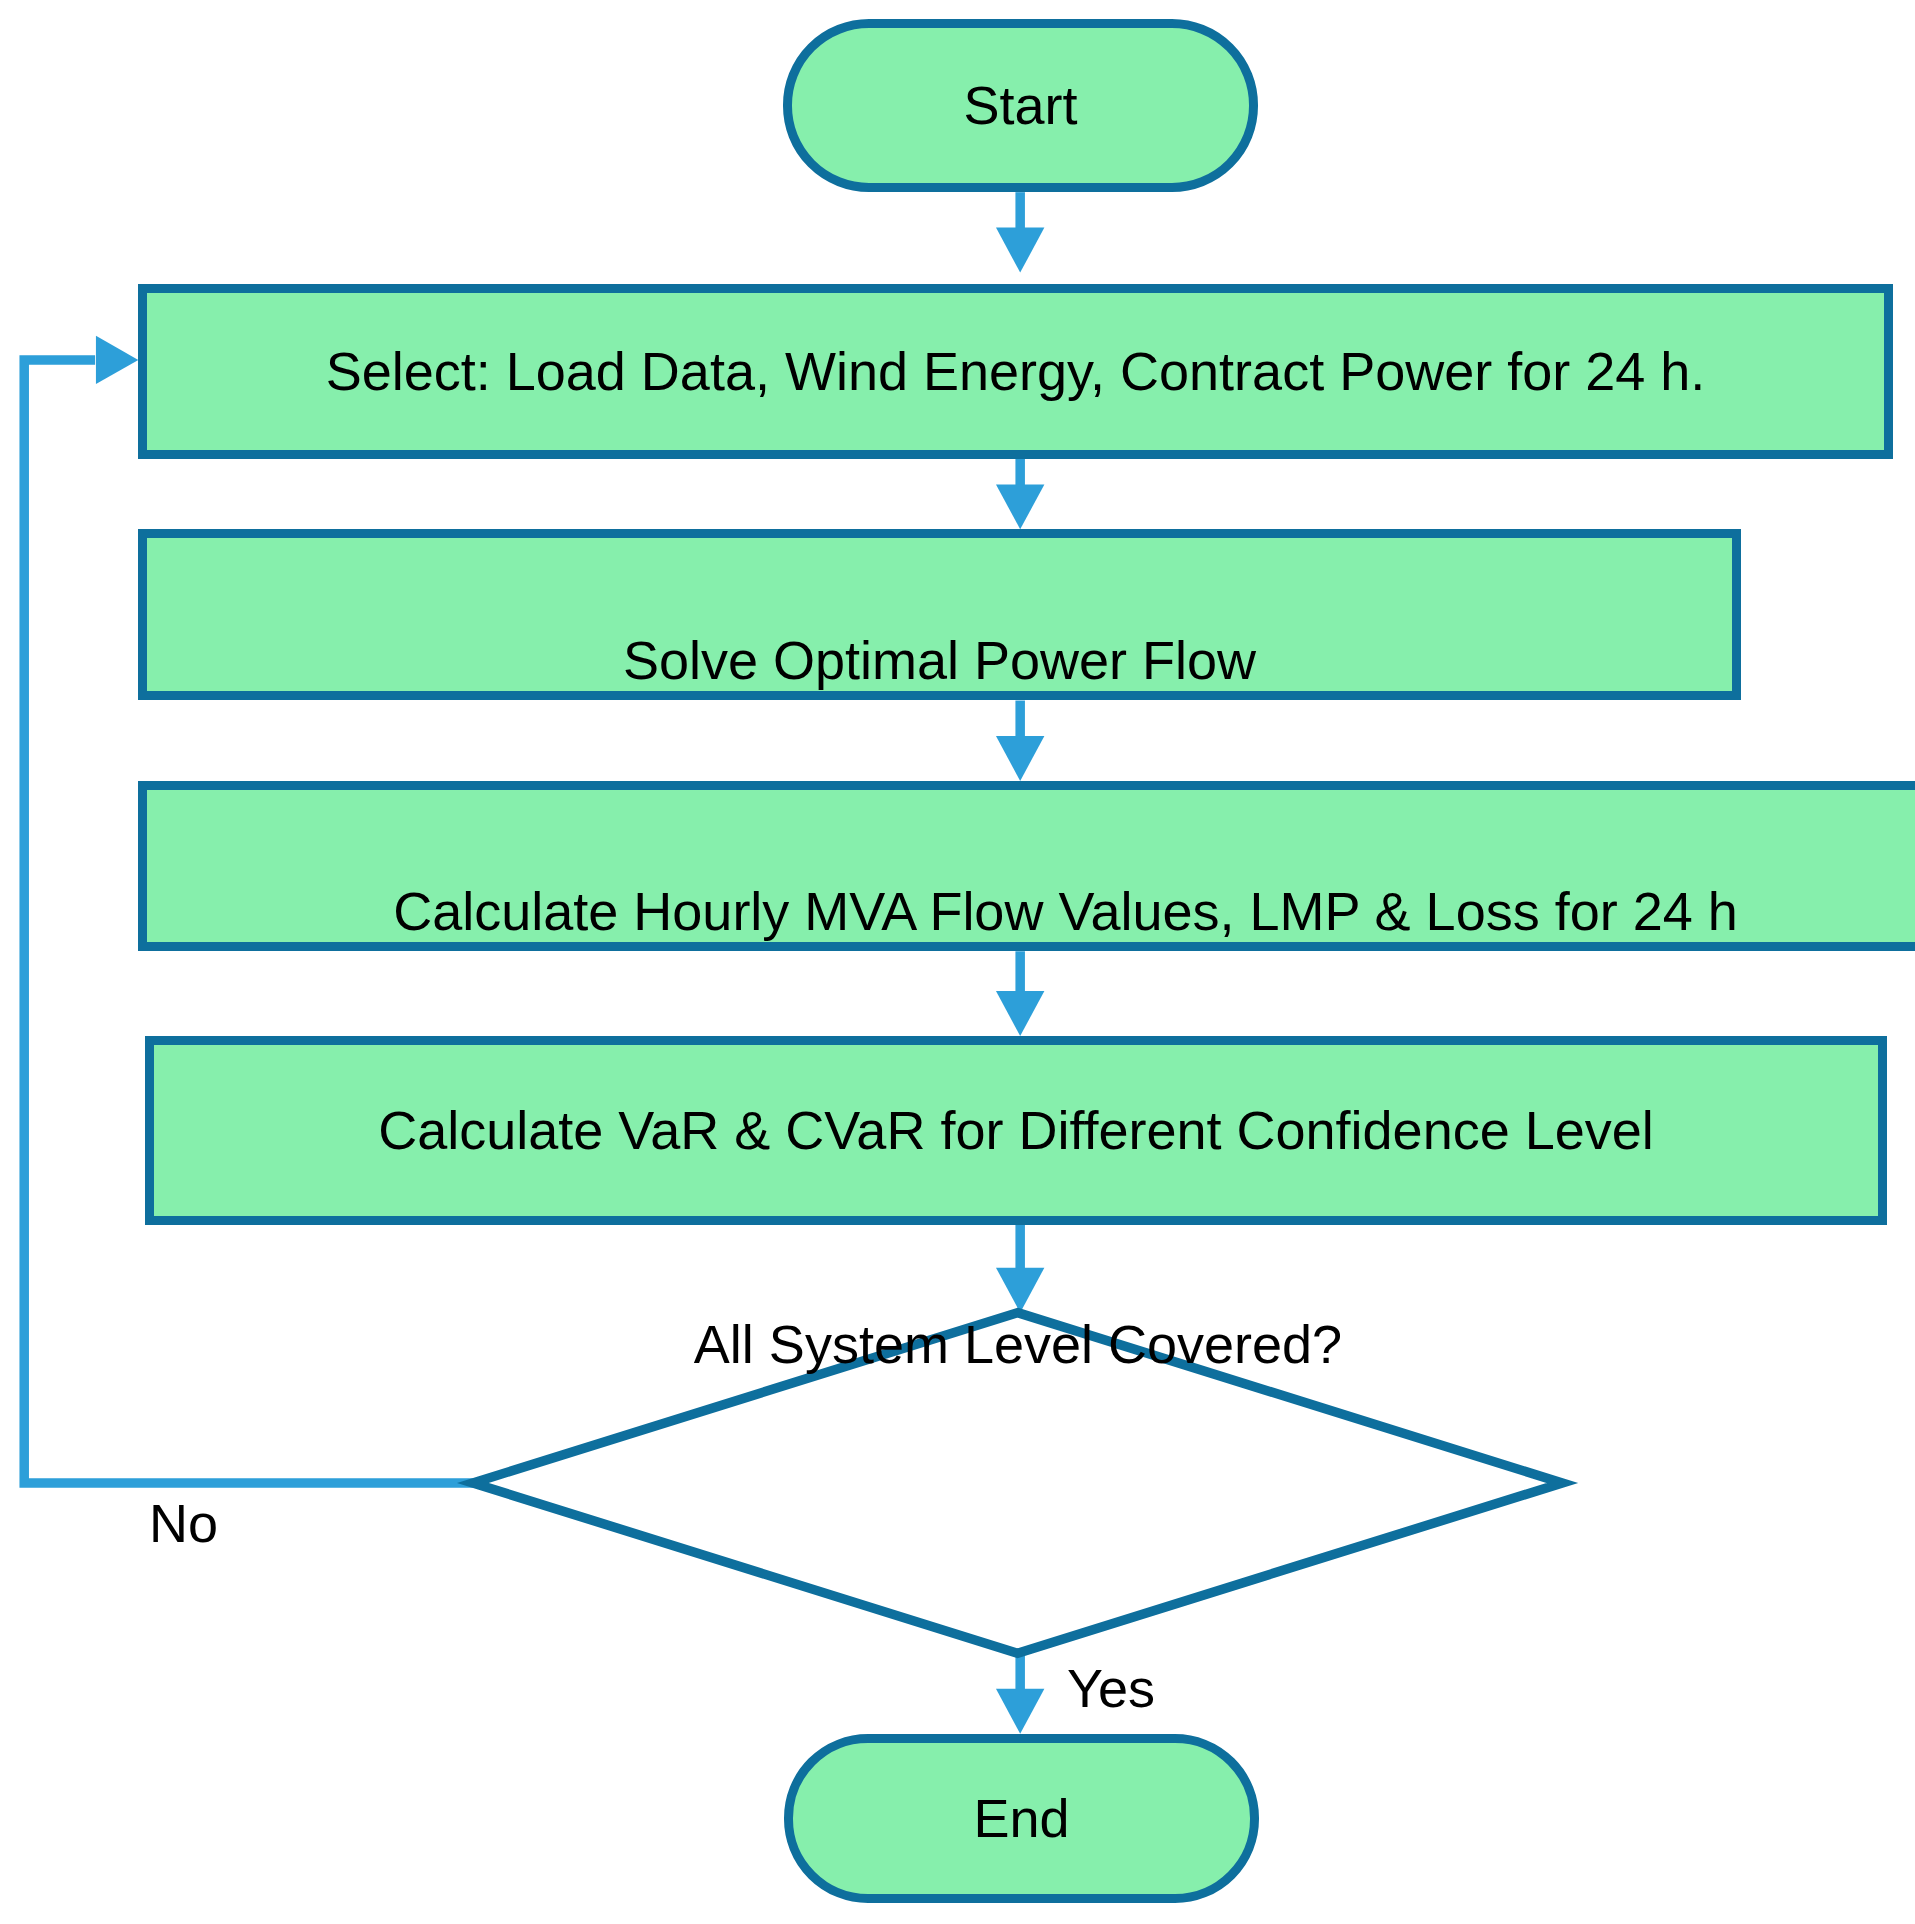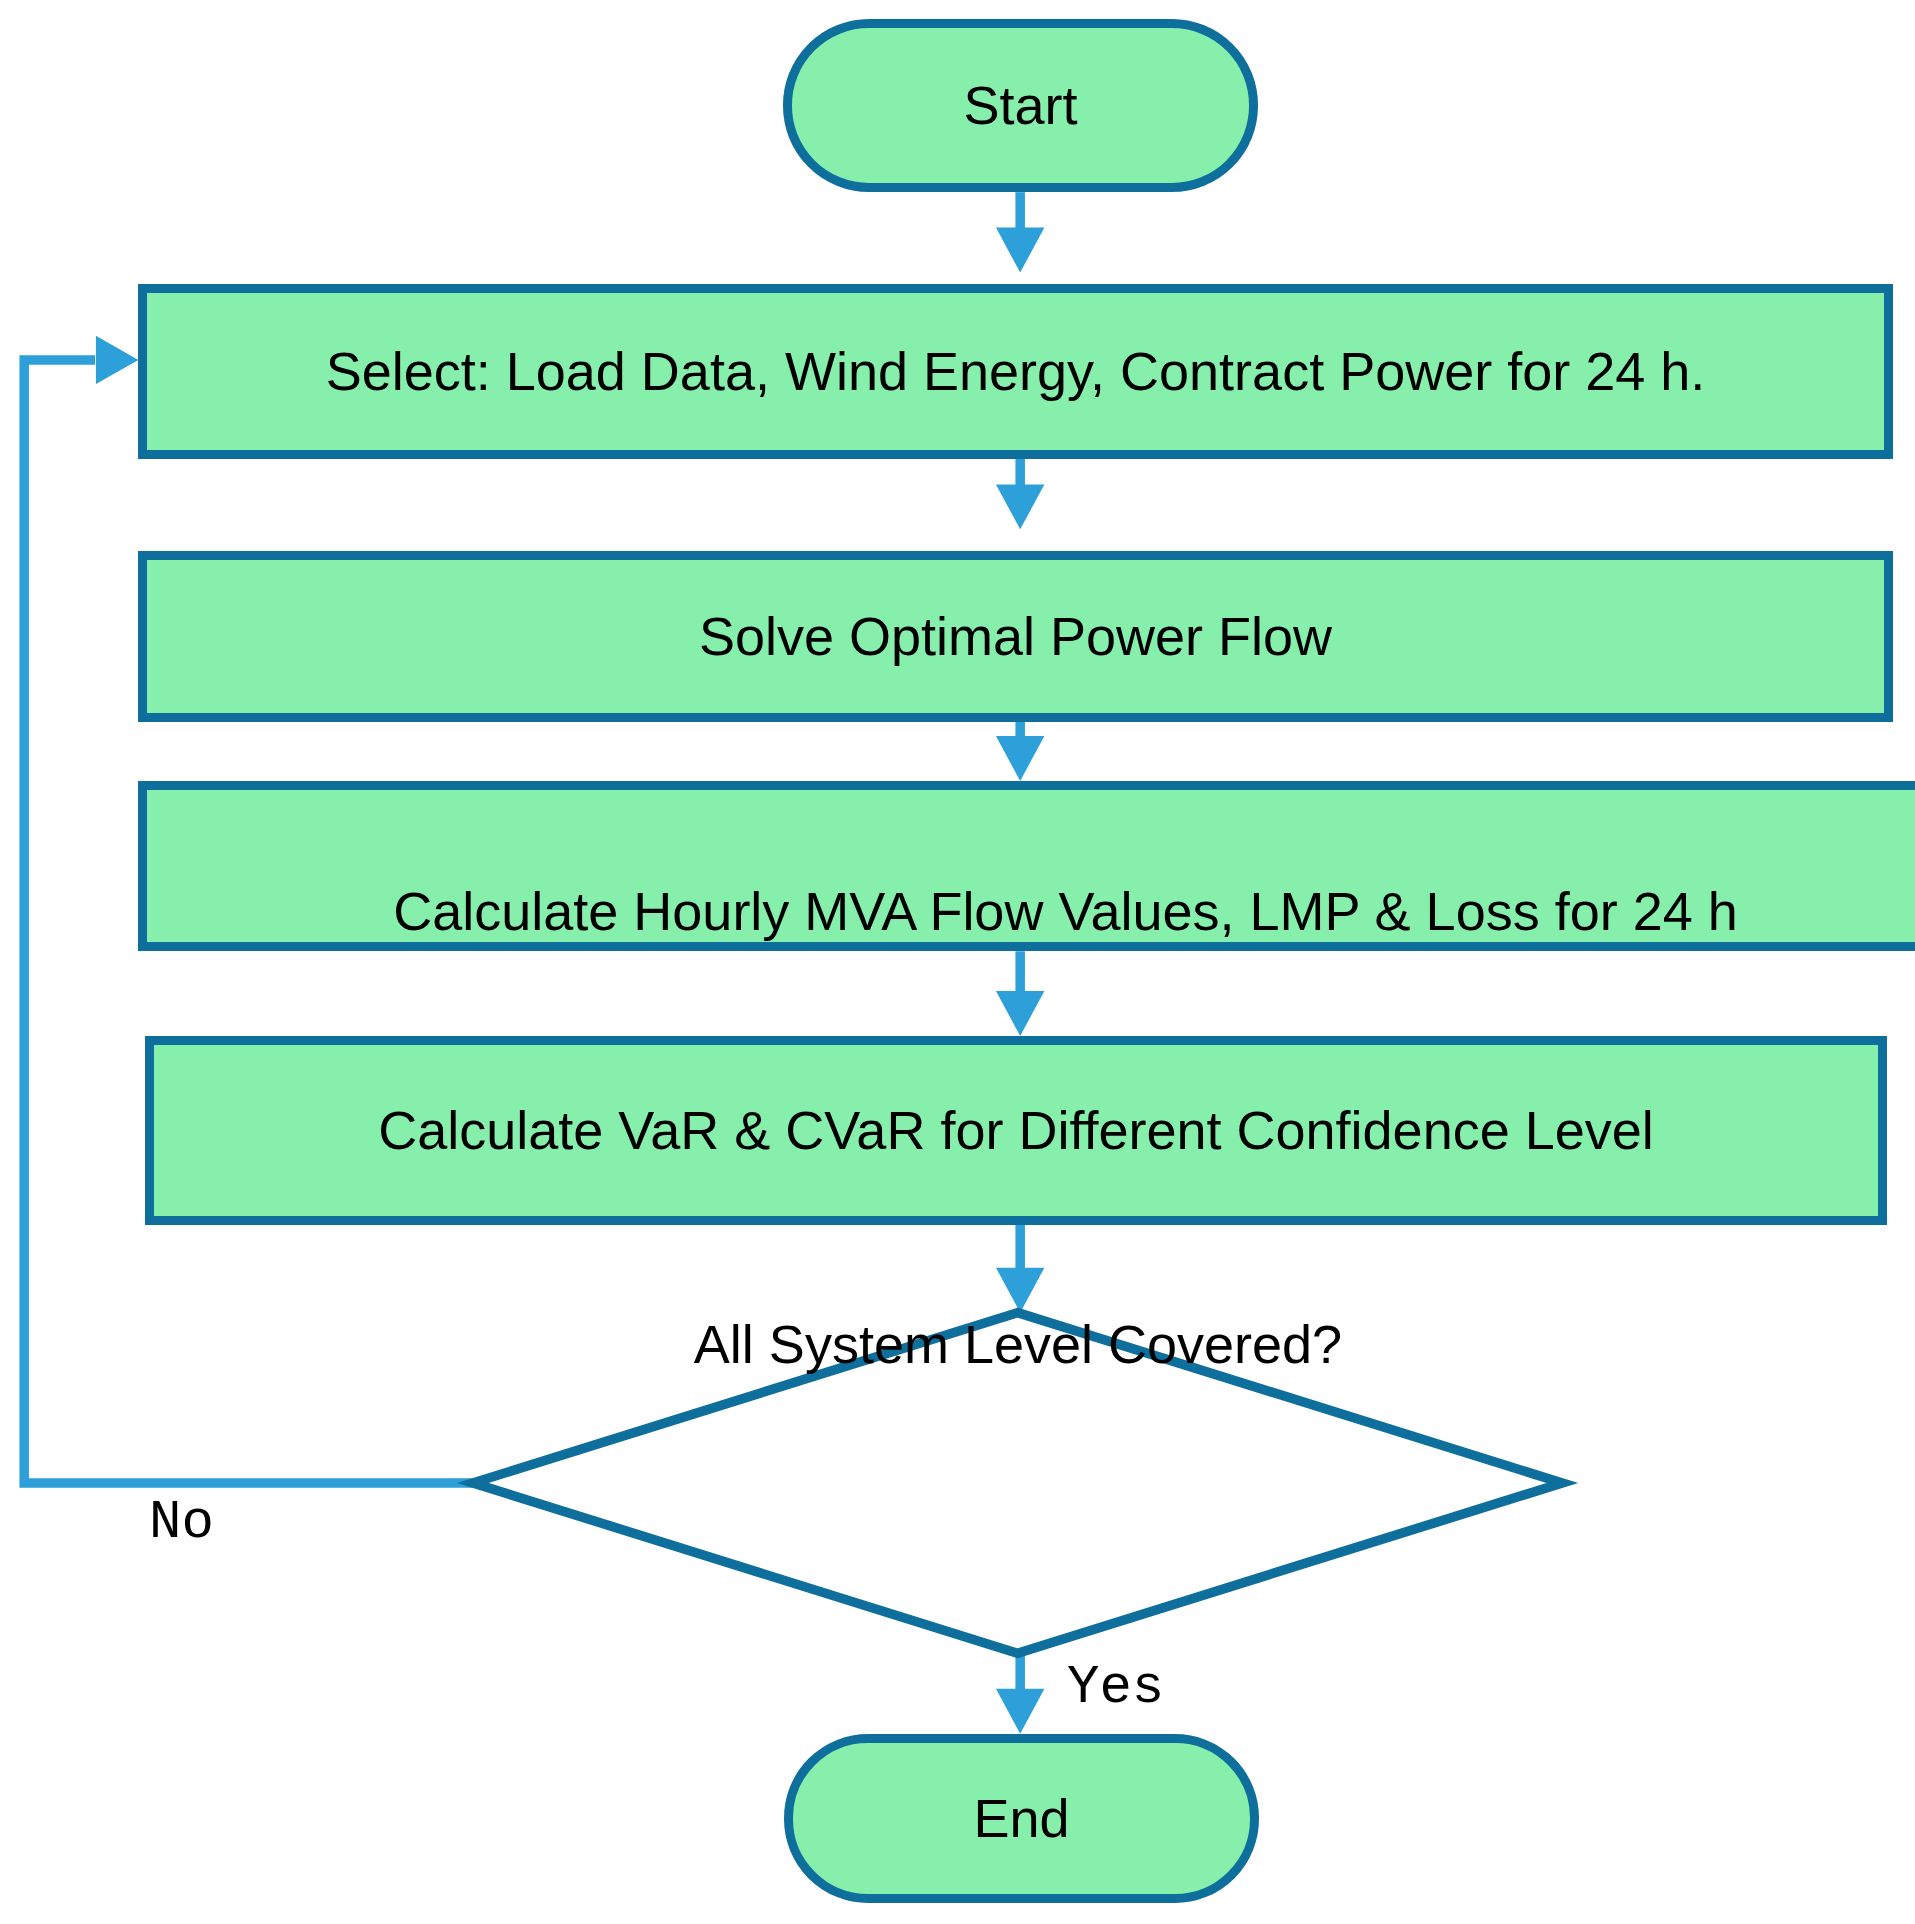--- a/index.html
+++ b/index.html
@@ -45,21 +45,20 @@
     justify-content: center;
     text-align: center;
     font-size: 54px;
     background: transparent;
   }
   .edge-label {
     position: absolute;
     font-size: 54px;
     background: transparent;
     white-space: nowrap;
-    font-family: Liberation Mono, monospace;
   }
 </style>
 </head>
 <body>
 
 <div id="canvas">
 
   <svg id="connector-layer" viewBox="0 0 2215 2226" xmlns="http://www.w3.org/2000/svg">
     <g stroke="#2d9fd9" stroke-width="11" fill="none">
       <line x1="1180" y1="222" x2="1180" y2="266"></line>
@@ -83,21 +82,21 @@
   </svg>
 
   <div class="node terminator" style="left:783px; top:19px; width:475px; height:173px;">
     <span>Start</span>
   </div>
 
   <div class="node" style="left:138px; top:272px; width:1755px; height:175px;margin-top:12px;">
     <span>Select: Load Data, Wind Energy, Contract Power for 24 h.</span>
   </div>
 
-  <div class="node" style="left:138px; top:551px; width:1755px; height:171px;">
+  <div class="node" style="left:138px; top:529px; width:1603px; height:171px;align-items:flex-end;">
     <span>Solve Optimal Power Flow</span>
   </div>
 
   <div class="node" style="left:138px; top:781px; width:1855px; height:170px;align-items:flex-end;">
     <span>Calculate Hourly MVA Flow Values, LMP &amp; Loss for 24 h</span>
   </div>
 
   <div class="node" style="left:145px; top:1036px; width:1742px; height:189px;">
     <span>Calculate VaR &amp; CVaR for Different Confidence Level</span>
   </div>

